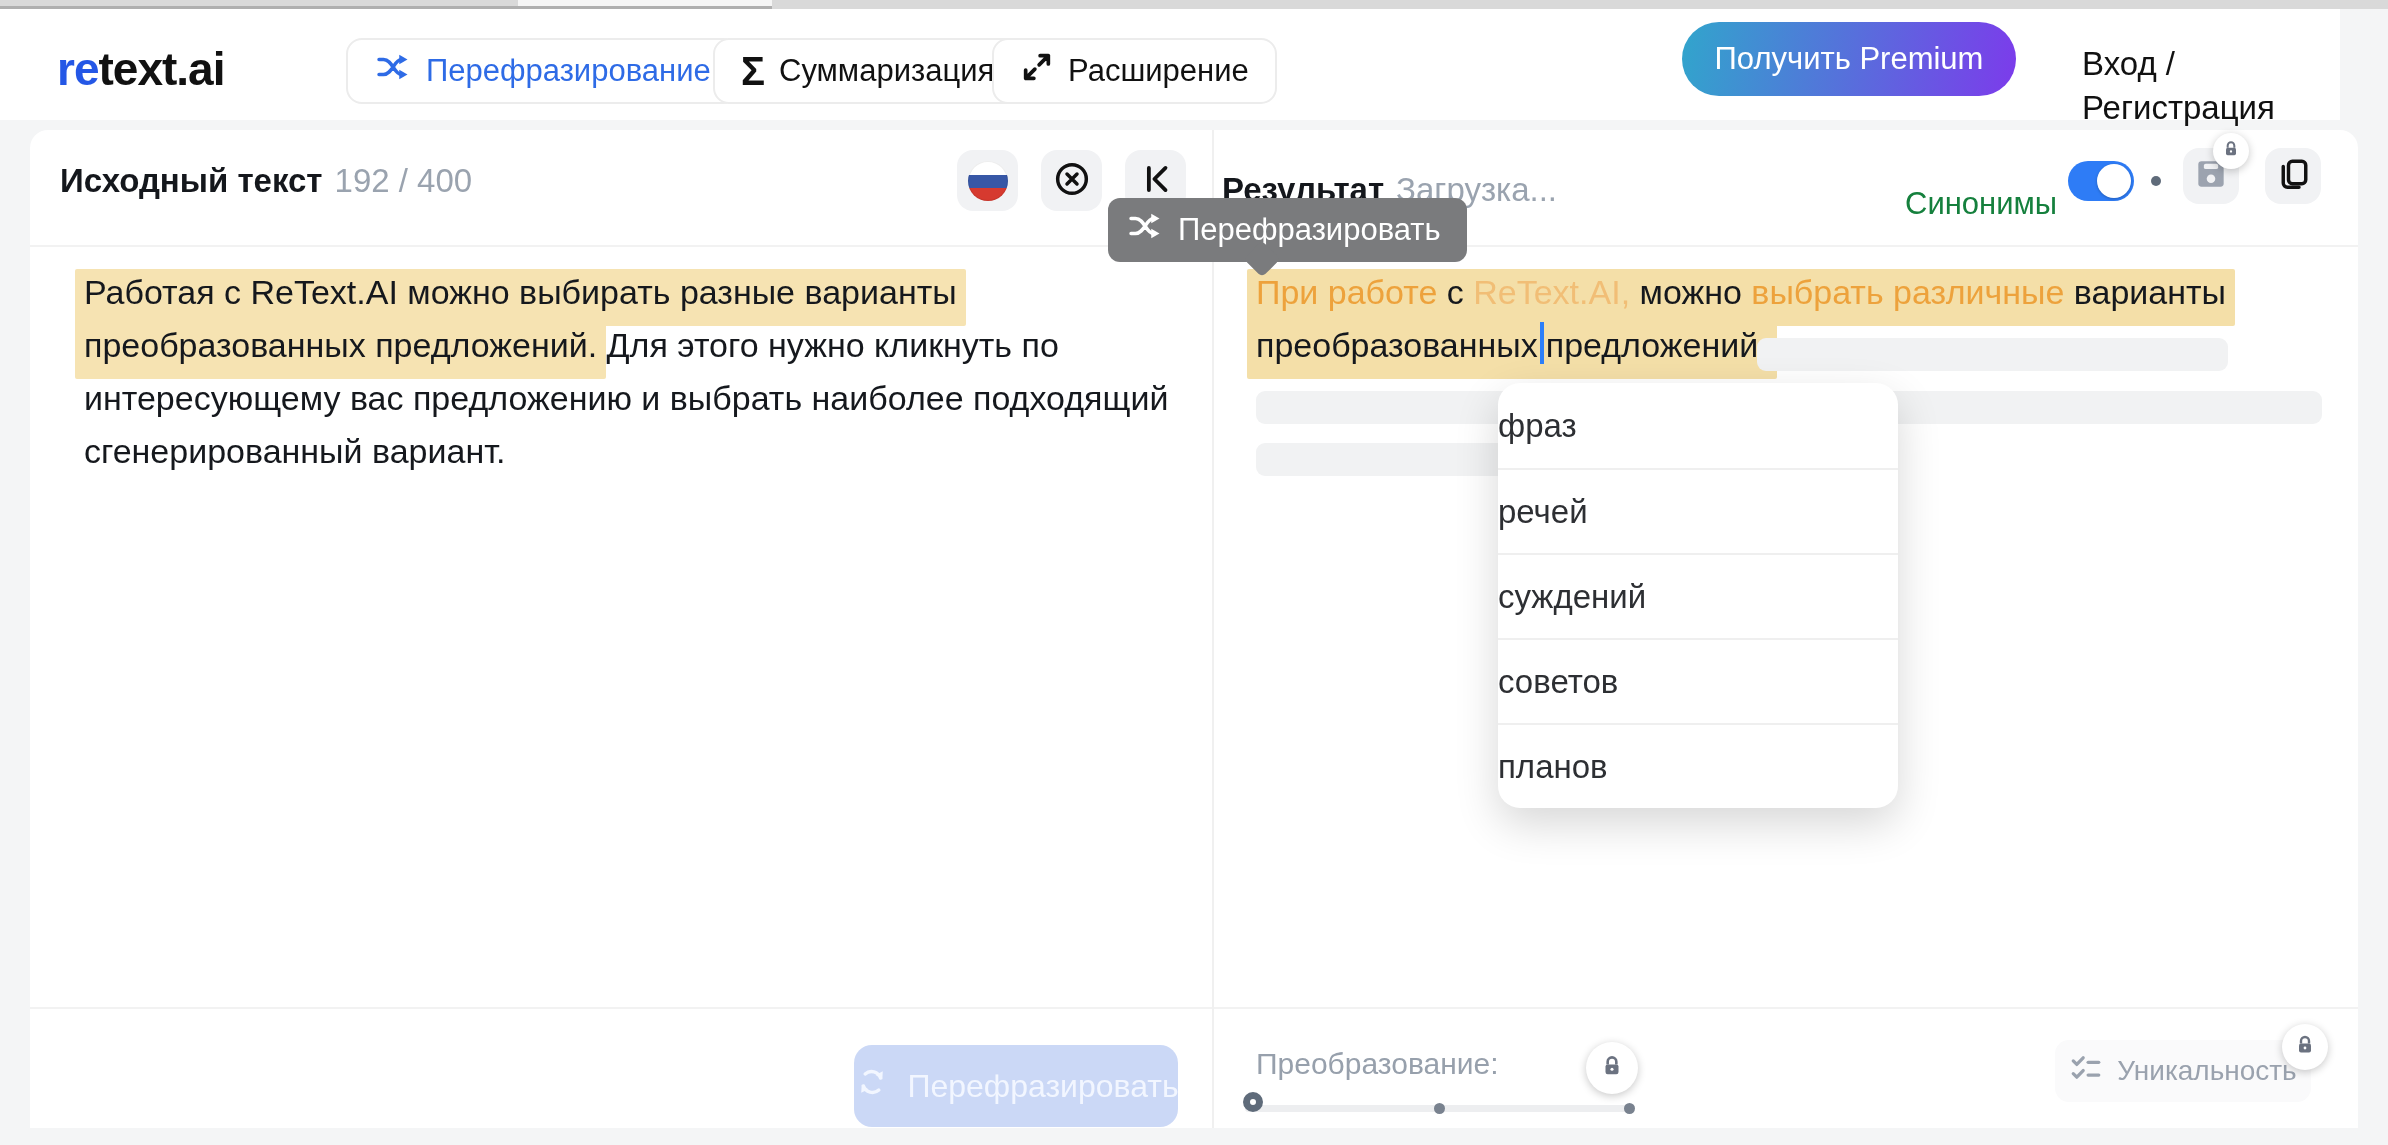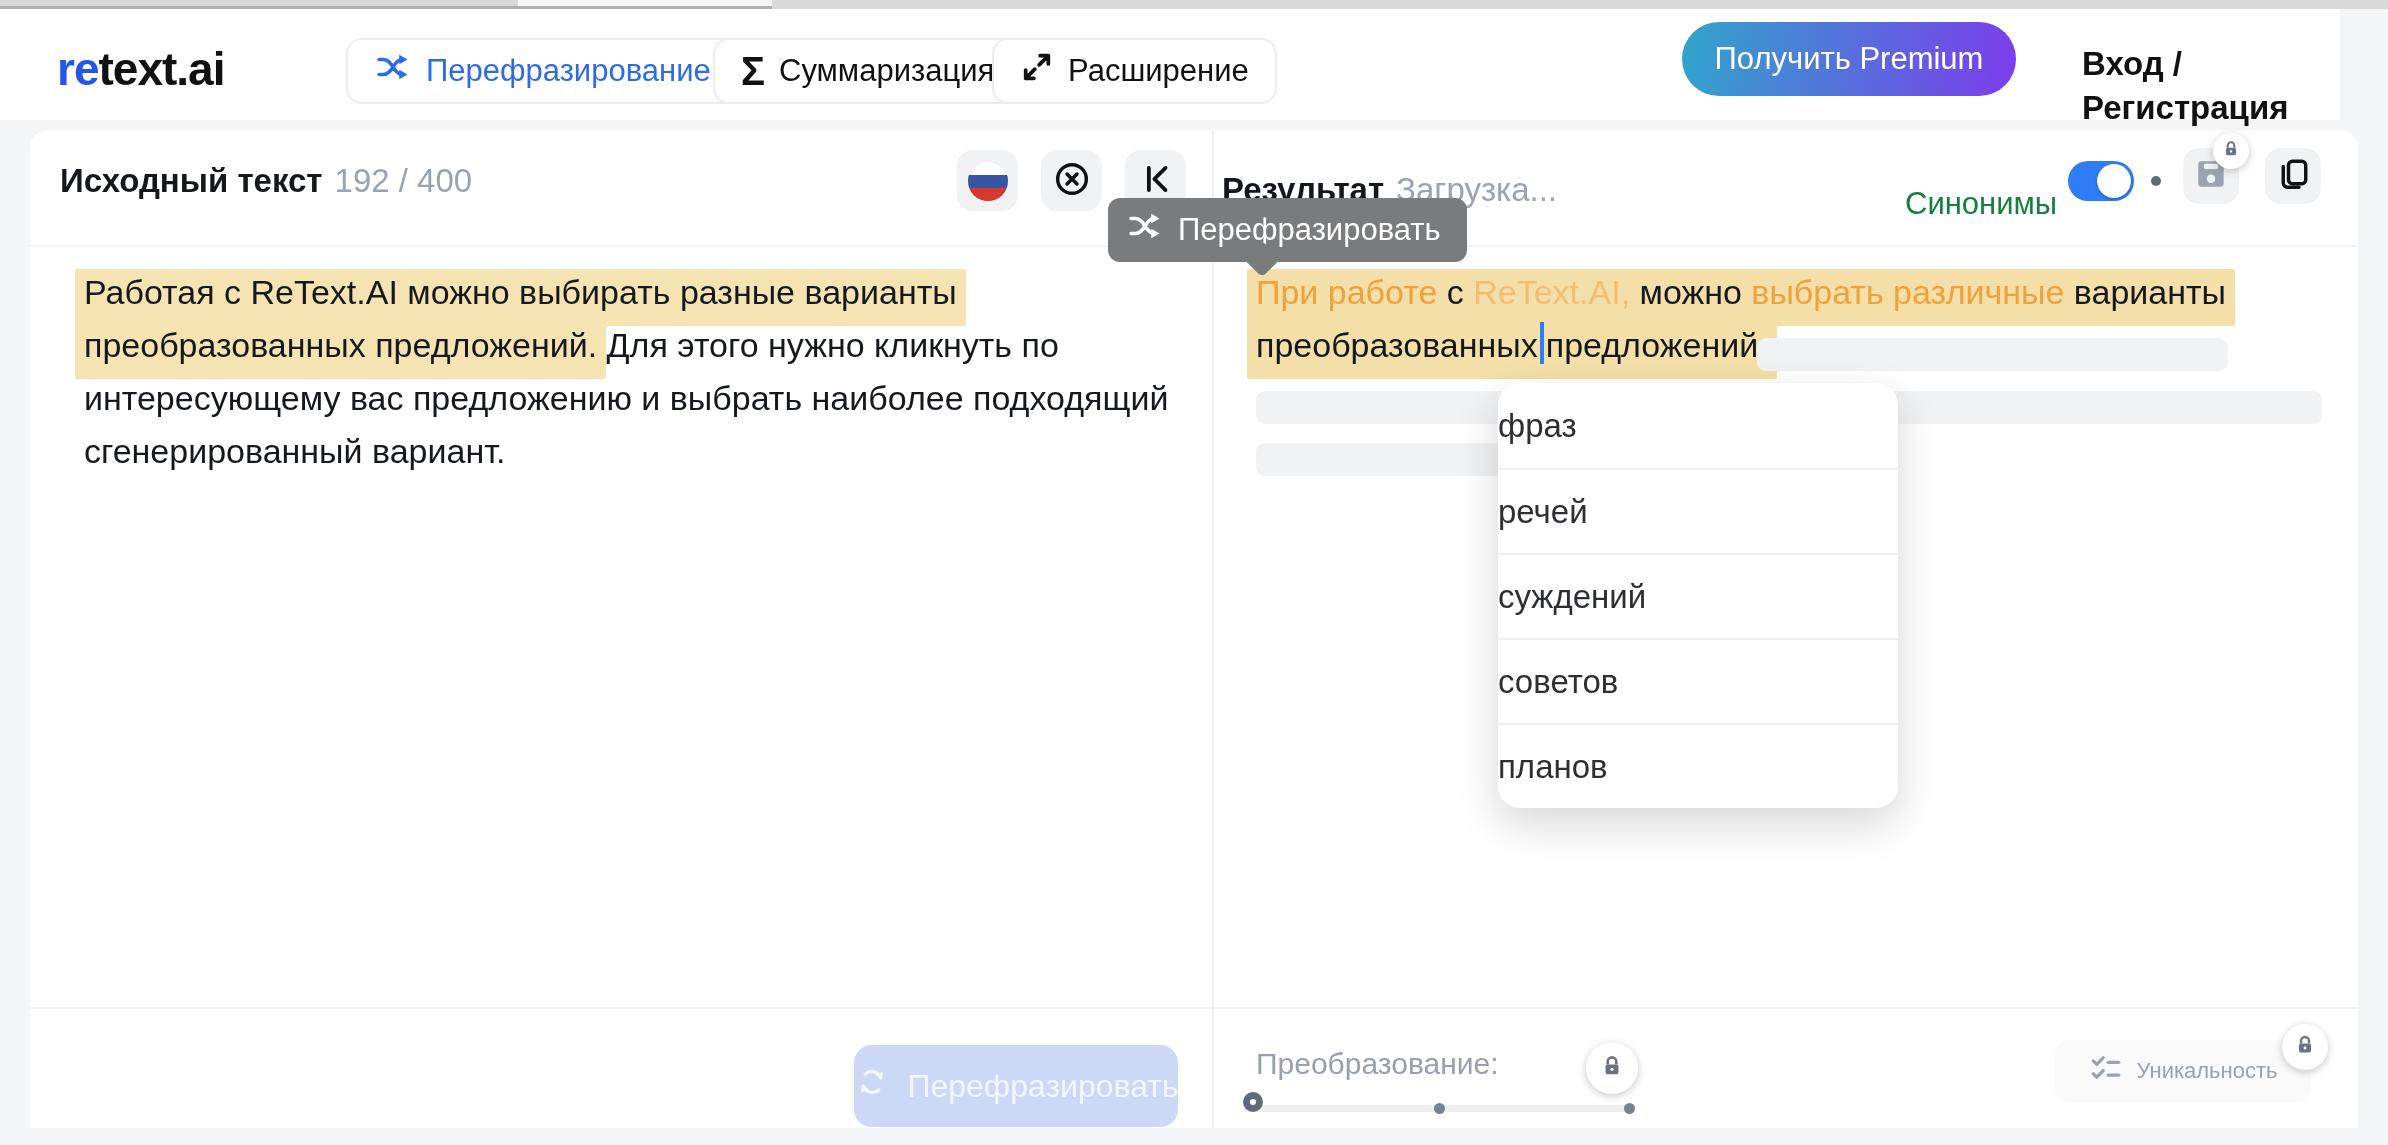--- a/index.html
+++ b/index.html
@@ -17,21 +17,21 @@
   .headerbar { left:0; top:9px; width:2340px; height:111px; background:#FFFFFF; }
   .logo { left:57px; top:32px; font-size:46px; font-weight:800; letter-spacing:-1px; color:#111; line-height:56px; }
   .logo .re { color:#2457E6; }
   .navbtn { top:29px; height:66px; display:flex; align-items:center; gap:14px; padding:0 26px;
             background:#fff; border:2px solid #ECECEC; border-radius:16px; font-size:31px; color:#111; }
   .navbtn.active { color:#2E6BE6;padding-left:28px; }
   .sigma { font-size:40px; font-weight:600; line-height:40px; }
   .premiumbtn { left:1682px; top:13px; width:334px; height:74px; border-radius:37px;
                 background:linear-gradient(100deg,#31A5CC,#7C3BEB);
                 color:#fff; font-size:31px; display:flex; align-items:center; justify-content:center; }
-  .authlink { left:2082px; top:33px; font-size:33px; font-weight:700; color:#111; line-height:44px; }
+  .authlink { left:2082px; top:33px; font-size:33px; font-weight:400; color:#111; line-height:44px; }
 
   
   .card { left:30px; top:130px; width:2328px; height:998px; background:#fff; border-radius:18px 18px 0 0; }
   .vdivider { left:1212px; top:130px; width:2px; height:998px; background:#F0F0F0; z-index:3; }
   .hdr-divider { left:30px; top:245px; width:2328px; height:2px; background:#F2F2F2; z-index:2; }
   .ftr-divider { left:30px; top:1007px; width:2328px; height:2px; background:#F2F2F2; z-index:2; }
 
   .panel-title { font-size:33px; font-weight:700; color:#14171C; line-height:42px; z-index:2; white-space:nowrap; }
   .panel-title .muted { font-weight:400; color:#9AA3AF; margin-left:12px; }
 
@@ -77,21 +77,21 @@
   .actionbtn { left:854px; top:1045px; width:324px; height:82px; border-radius:18px; background:#CBD8F6;
                display:flex; align-items:center; justify-content:center; gap:16px;
                color:#F2F6FF; font-size:32px; z-index:2; }
   .trans-label { left:1256px; top:1044px; font-size:30px; color:#97A0AC; line-height:40px; z-index:2; }
   .slider-track { left:1245px; top:1105px; width:387px; height:7px; border-radius:4px; background:#EDEEF0; z-index:2; }
   .slider-knob { left:1243px; top:1092px; width:20px; height:20px; border:7px solid #5F6B7A; border-radius:50%;
                  background:#fff; z-index:3; }
   .slider-dot { top:1103px; width:11px; height:11px; border-radius:50%; background:#79828F; z-index:3; }
   .uniqbtn { left:2055px; top:1040px; width:256px; height:62px; border-radius:14px; background:#FAFAFB;
              display:flex; align-items:center; justify-content:center; gap:14px;
-             color:#9AA2AE; font-size:22px; z-index:2; }
+             color:#9AA2AE; font-size:28px; z-index:2; }
 </style>
 </head>
 <body>
 
 <div class="screen">
 
   <div class="abs tabstrip">
     <div class="tab-active"></div>
     <div class="tab-edge"></div>
   </div>

